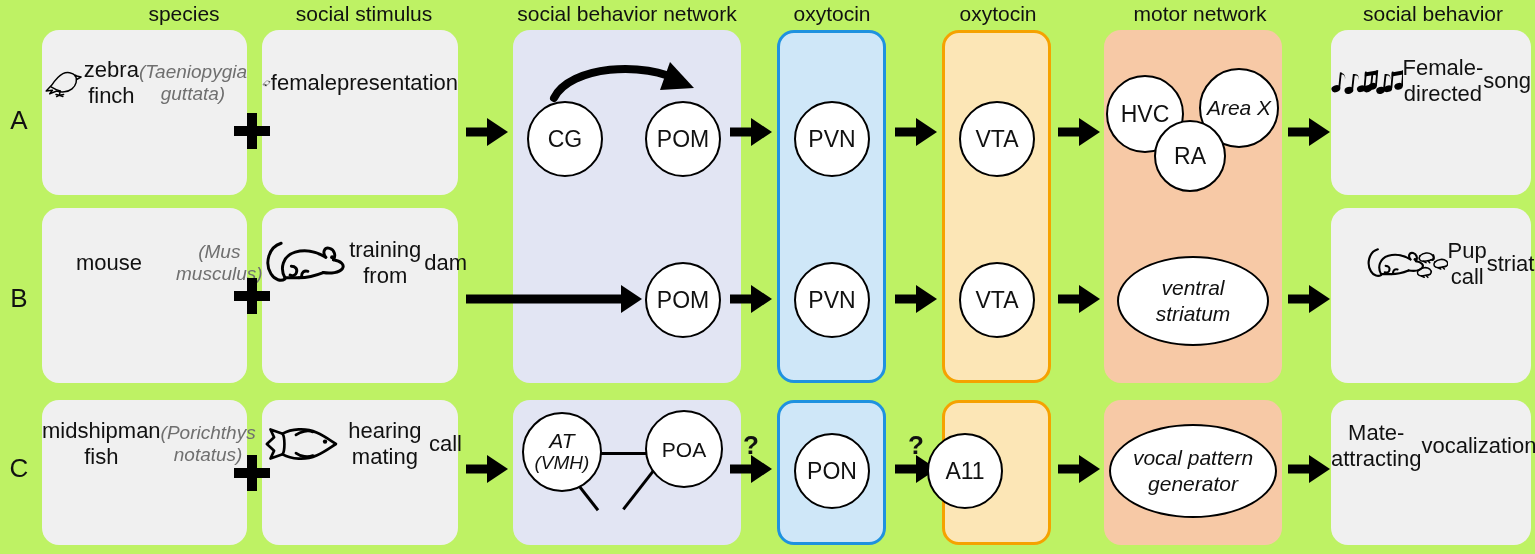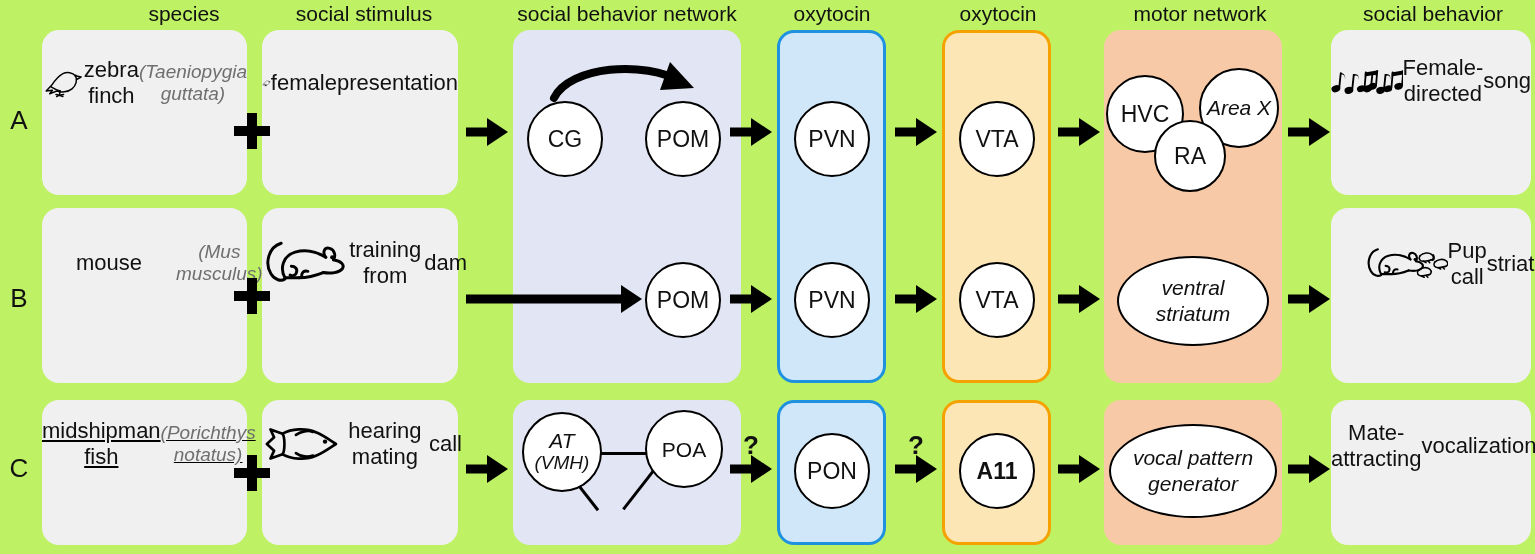--- a/index.html
+++ b/index.html
@@ -388,21 +388,21 @@
   </div>
 
   <div class="panel grey" style="left:42px;top:400px;width:205px;height:145px;"></div>
   <div class="panel grey" style="left:262px;top:400px;width:196px;height:145px;"></div>
   <div class="panel sbn" style="left:513px;top:400px;width:228px;height:145px;"></div>
   <div class="panel oxy" style="left:777px;top:400px;width:109px;height:145px;"></div>
   <div class="panel dop" style="left:942px;top:400px;width:109px;height:145px;"></div>
   <div class="panel motor" style="left:1104px;top:400px;width:178px;height:145px;"></div>
   <div class="panel grey" style="left:1331px;top:400px;width:200px;height:145px;"></div>
 
-  <div class="pcontent" style="left:42px;top:415px;width:205px;text-decoration:underline;">
+  <div class="pcontent" style="left:42px;top:415px;width:205px;">
     <svg class="icon" width="130" height="58" viewBox="0 0 130 58">
       <g fill="none" stroke="#000" stroke-width="4.4" stroke-linecap="round" stroke-linejoin="round">
         <path d="M34 12 C 48 4, 72 2, 90 10 C 104 16, 114 24, 122 29
                  C 114 34, 104 42, 90 48 C 72 56, 48 54, 34 46
                  C 38 40, 38 18, 34 12 Z"></path>
         <path d="M34 12 L 14 5 L 20 18 L 8 29 L 20 40 L 14 53 L 34 46"></path>
         <path d="M56 14 C 64 8, 76 6, 84 9"></path>
         <path d="M56 44 C 64 50, 76 51, 84 48"></path>
       </g>
       <circle cx="104" cy="25" r="3.6" fill="#000"></circle>
@@ -453,21 +453,21 @@
   </div>
 
   <div class="node" style="left:794px;top:433px;width:76px;height:76px;">PON</div>
 
   <div class="qmark" style="left:908px;top:432px;">?</div>
   <div class="arrow" style="left:895px;top:455px;width:42px;height:28px;">
     <div class="shaft" style="width:26px;"></div>
       <div class="head"></div>
   </div>
 
-  <div class="node" style="left:959px;top:433px;width:76px;height:76px;font-weight:bold;">A11</div>
+  <div class="node" style="left:927px;top:433px;width:76px;height:76px;">A11</div>
 
   <div class="arrow" style="left:1058px;top:455px;width:42px;height:28px;">
     <div class="shaft" style="width:26px;"></div>
       <div class="head"></div>
   </div>
 
   <div class="node two-line" style="left:1109px;top:424px;width:168px;height:94px;border-radius:50%;">
     <span style="line-height:26px;"><span>vocal pattern</span><br><span>generator</span></span>
   </div>
 

